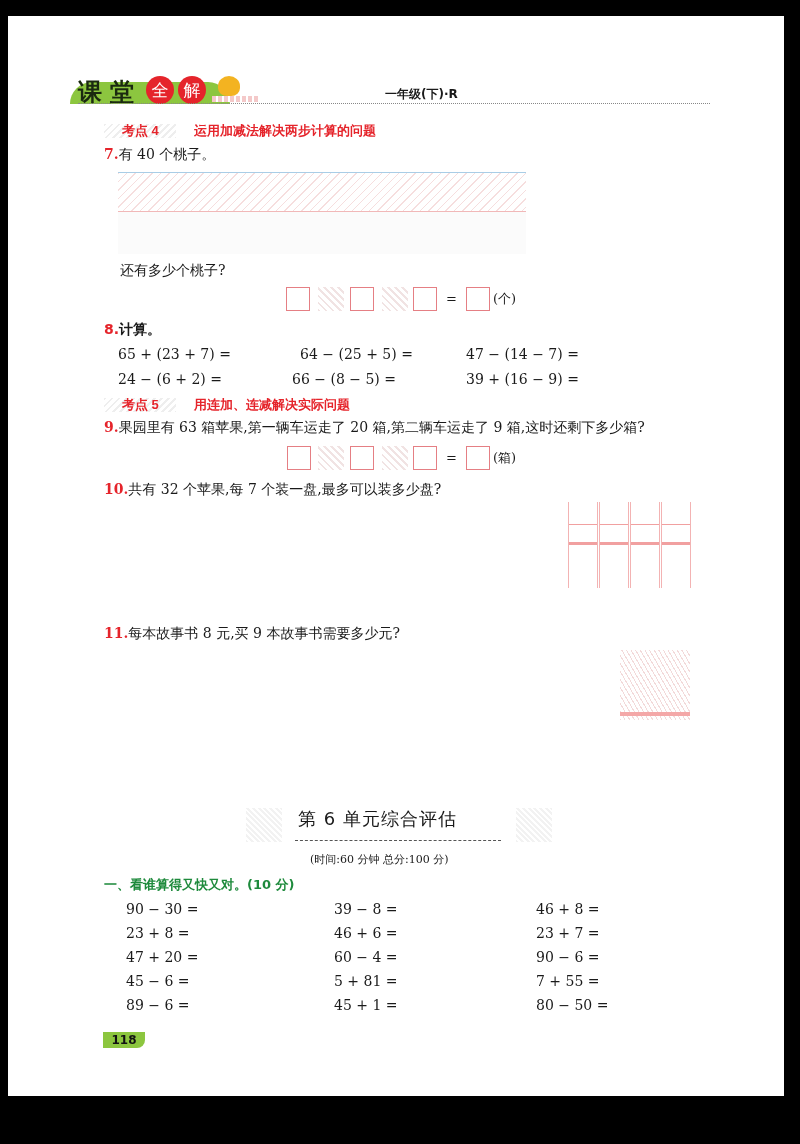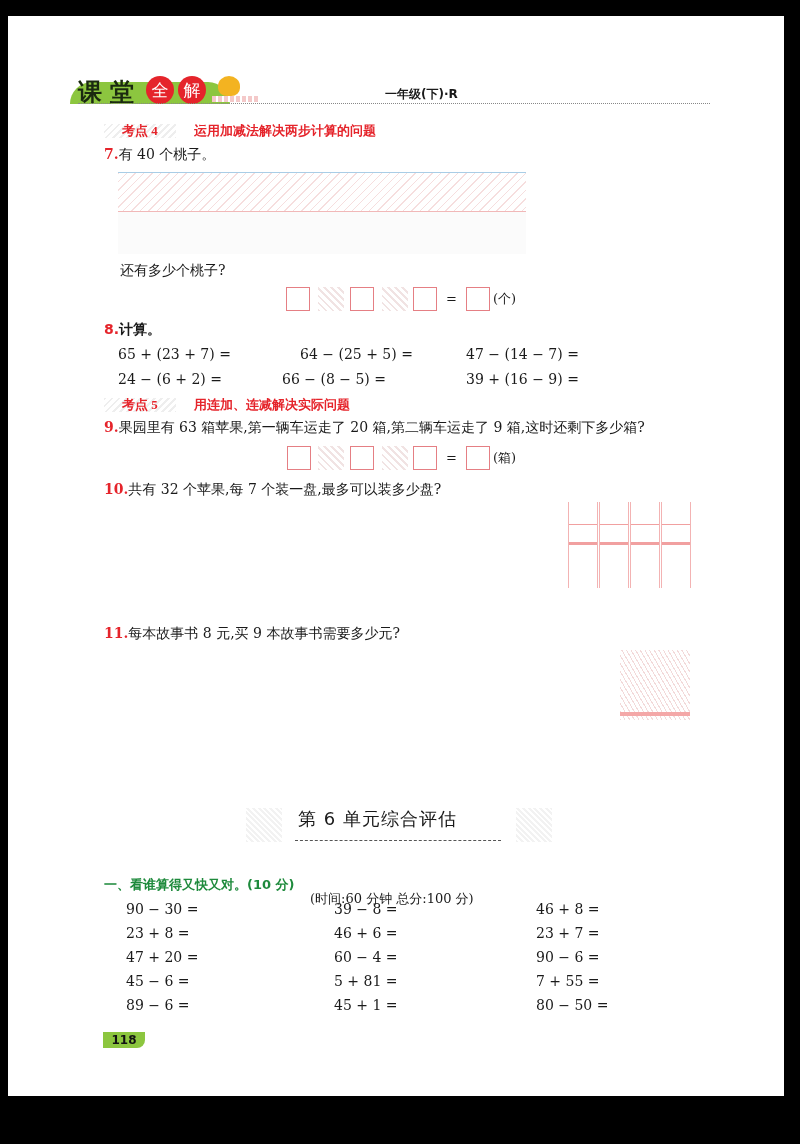--- a/index.html
+++ b/index.html
@@ -18,21 +18,21 @@
                   font-size:17px; text-align:center; line-height:28px; }
   .bear { position:absolute; left:218px; top:76px; width:22px; height:20px; border-radius:50% 50% 40% 40%;
           background:#f3b321; }
   .bear-ledge { position:absolute; left:212px; top:96px; width:48px; height:6px;
                 background:repeating-linear-gradient(90deg,#f4c9c9 0 4px,#fff 4px 6px); }
   .header-dots { position:absolute; left:78px; top:103px; width:632px; height:0;
                  border-top:1px dotted #888; }
   .grade { position:absolute; left:385px; top:86px; font-size:12px; font-weight:bold;
            font-family:"DejaVu Sans",sans-serif;text-align:right; }
 
-  .kaodian { position:absolute; font-family:Liberation Serif, serif; font-weight:bold;
+  .kaodian { position:absolute; font-family:Liberation Sans, sans-serif; font-weight:bold;
              font-size:13px; color:#e5242b; }
   .kd-bg { position:absolute; height:14px; width:72px;
            background:repeating-linear-gradient(135deg,#eee 0 2px,#fff 2px 5px); }
   .qnum { color:#e5242b; font-weight:bold; }
   .q { position:absolute; font-size:14px; }
 
   .box { position:absolute; width:24px; height:24px; border:1.5px solid #e57f84; background:#fff; box-sizing:border-box; }
   .hatch { position:absolute; width:26px; height:24px;
            background:repeating-linear-gradient(45deg,#f1e3e3 0 2px,#fff 2px 5px); }
   .eq { position:absolute; font-size:13px; }
@@ -52,21 +52,21 @@
   .img10 .back { position:absolute; left:0; top:22px; width:100%; height:1px; background:#f1a0a0; }
   .img11 { position:absolute; left:620px; top:650px; width:70px; height:70px;
            background:repeating-linear-gradient(60deg,#f3dada 0 1px,#fff 1px 4px); }
   .img11 .stripe { position:absolute; left:0; top:62px; width:100%; height:4px; background:#f4a7a7; }
 
   .unit-title { position:absolute; left:298px; top:807px; font-family:"DejaVu Sans",sans-serif;
                 font-size:18px; letter-spacing:1px; }
   .unit-underline { position:absolute; left:295px; top:840px; width:206px; border-top:1px dashed #555; }
   .unit-deco { position:absolute; top:808px; width:36px; height:34px;
                background:repeating-linear-gradient(45deg,#f2f2f2 0 2px,#fff 2px 4px); }
-  .unit-time { position:absolute; left:310px; top:852px; font-size:13px;margin-top:38px; }
+  .unit-time { position:absolute; left:310px; top:852px; font-size:11px; }
 
   .sec1 { position:absolute; left:104px; top:876px; font-family:"DejaVu Sans",sans-serif;
           font-weight:bold; font-size:13px; color:#1e8a3c; }
 
   .page-badge { position:absolute; left:103px; top:1032px; width:42px; height:16px;
                 background:#8cc63f; border-radius:0 0 8px 0; font-family:"DejaVu Sans",sans-serif;
                 font-weight:bold; font-size:12px; color:#111; text-align:center; line-height:16px; }
 </style>
 </head>
 <body>
@@ -103,21 +103,21 @@
 <div class="box" style="left:466px;top:287px"></div>
 <span class="eq" style="left:493px;top:290px">(个)</span>
 
 <div class="q sans" style="left:104px;top:321px;font-weight:bold">
   <span class="qnum">8.</span><span>计算。</span>
 </div>
 <span class="calc" style="left:118px;top:346px">65 + (23 + 7) =</span>
 <span class="calc" style="left:300px;top:346px">64 − (25 + 5) =</span>
 <span class="calc" style="left:466px;top:346px">47 − (14 − 7) =</span>
 <span class="calc" style="left:118px;top:371px">24 − (6 + 2) =</span>
-<span class="calc" style="left:282px;top:371px">66 − (8 − 5) =</span>
+<span class="calc" style="left:292px;top:371px">66 − (8 − 5) =</span>
 <span class="calc" style="left:466px;top:371px">39 + (16 − 9) =</span>
 
 <div class="kd-bg" style="left:104px;top:398px"></div>
 <span class="kaodian" style="left:122px;top:396px">考点 5</span>
 <span class="kaodian" style="left:194px;top:396px">用连加、连减解决实际问题</span>
 
 <div class="q" style="left:104px;top:419px">
   <span class="qnum">9.</span><span>果园里有 63 箱苹果,第一辆车运走了 20 箱,第二辆车运走了 9 箱,这时还剩下多少箱?</span>
 </div>
 <div class="box" style="left:287px;top:446px"></div>

